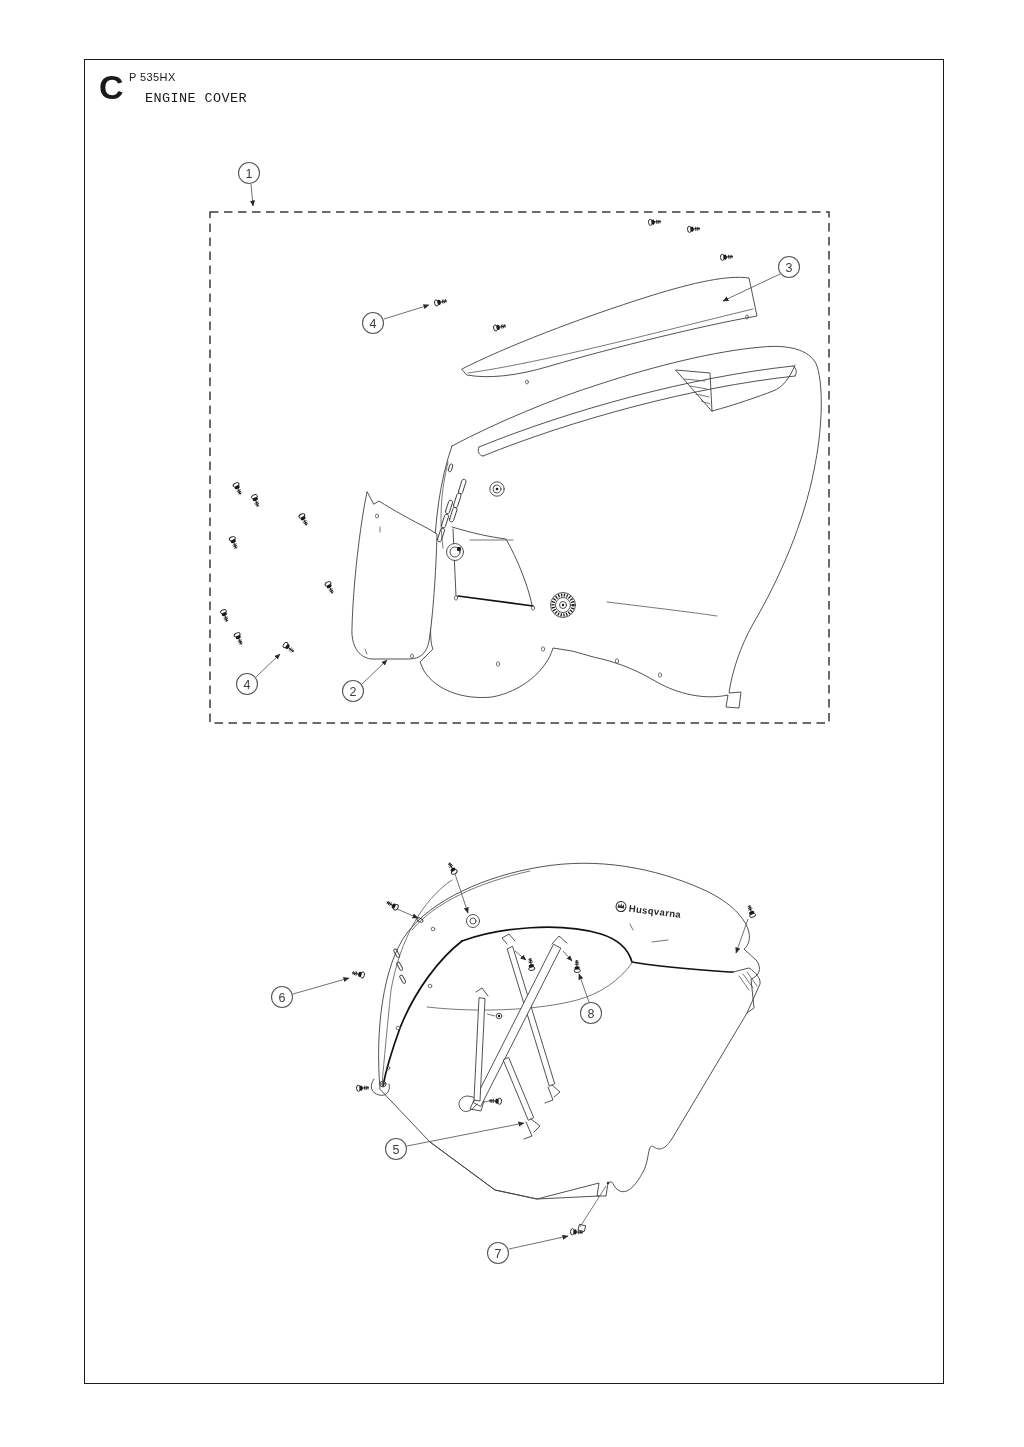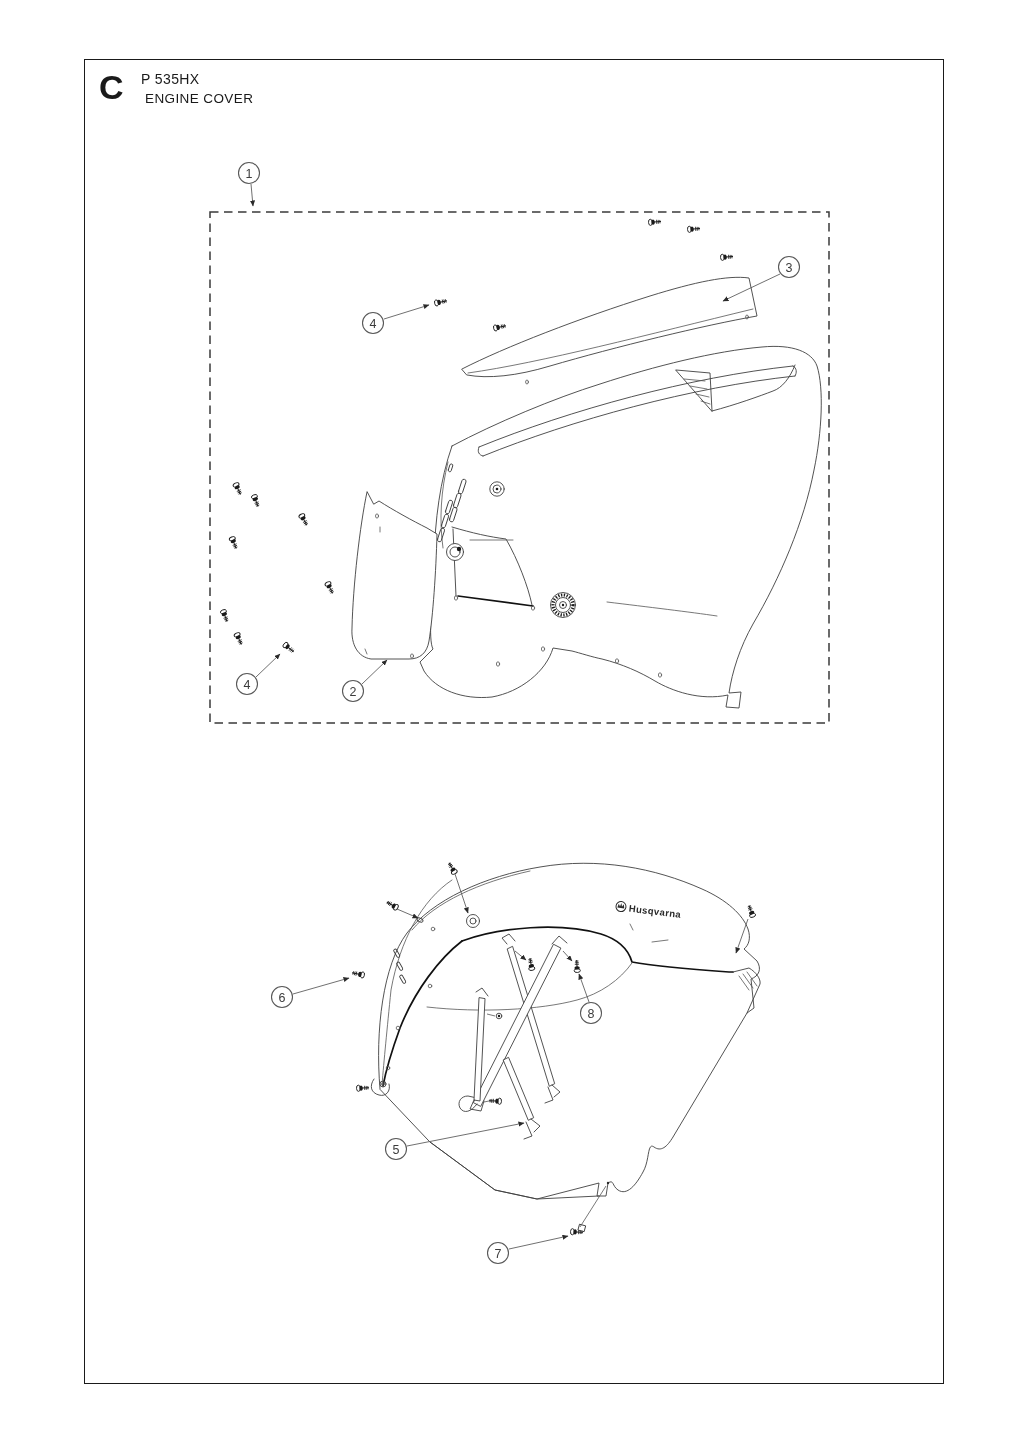--- a/index.html
+++ b/index.html
@@ -1,21 +1,21 @@
 <!DOCTYPE html>
 <html><head>
 <meta charset="utf-8">
 <style>
   html,body{margin:0;padding:0;background:#ffffff;}
   .page{position:relative;width:1024px;height:1447px;background:#fff;overflow:hidden;
         font-family:"Liberation Sans", sans-serif;color:#1a1a1a;}
   .frame{position:absolute;left:84px;top:59px;width:858px;height:1323px;border:1.6px solid #1a1a1a;}
   .sec-letter{position:absolute;left:99px;top:68px;font-size:34px;font-weight:600;letter-spacing:0;}
-  .hdr-model{position:absolute;left:141px;top:71px;font-size:14px;letter-spacing:.4px;}
-  .hdr-title{position:absolute;left:145px;top:91px;font-size:13.5px;letter-spacing:.4px;}
+  .hdr-model{position:absolute;left:129px;top:71px;font-size:11px;letter-spacing:.4px;}
+  .hdr-title{position:absolute;left:145px;top:91px;font-size:13.5px;letter-spacing:.4px;font-family:Liberation Mono, monospace;}
   svg text.co{fill:#3c3c3c;font-family:"Liberation Sans",sans-serif;font-size:12.5px;text-anchor:middle;}
   svg .thin{stroke:#3f3f3f;stroke-width:.9;fill:none;stroke-linecap:round;stroke-linejoin:round;}
   svg .thin2{stroke:#555;stroke-width:.8;fill:none;stroke-linecap:round;stroke-linejoin:round;}
   svg .heavy{stroke:#111;stroke-width:1.7;fill:none;stroke-linecap:round;stroke-linejoin:round;}
   svg .wfill{fill:#ffffff;}
   svg .leader{stroke:#565656;stroke-width:.85;fill:none;marker-end:url(#arr);}
   svg .lead0{stroke:#565656;stroke-width:.8;fill:none;}
   svg .cc{fill:#fff;stroke:#585858;stroke-width:1.1;}
 </style>
 </head>

